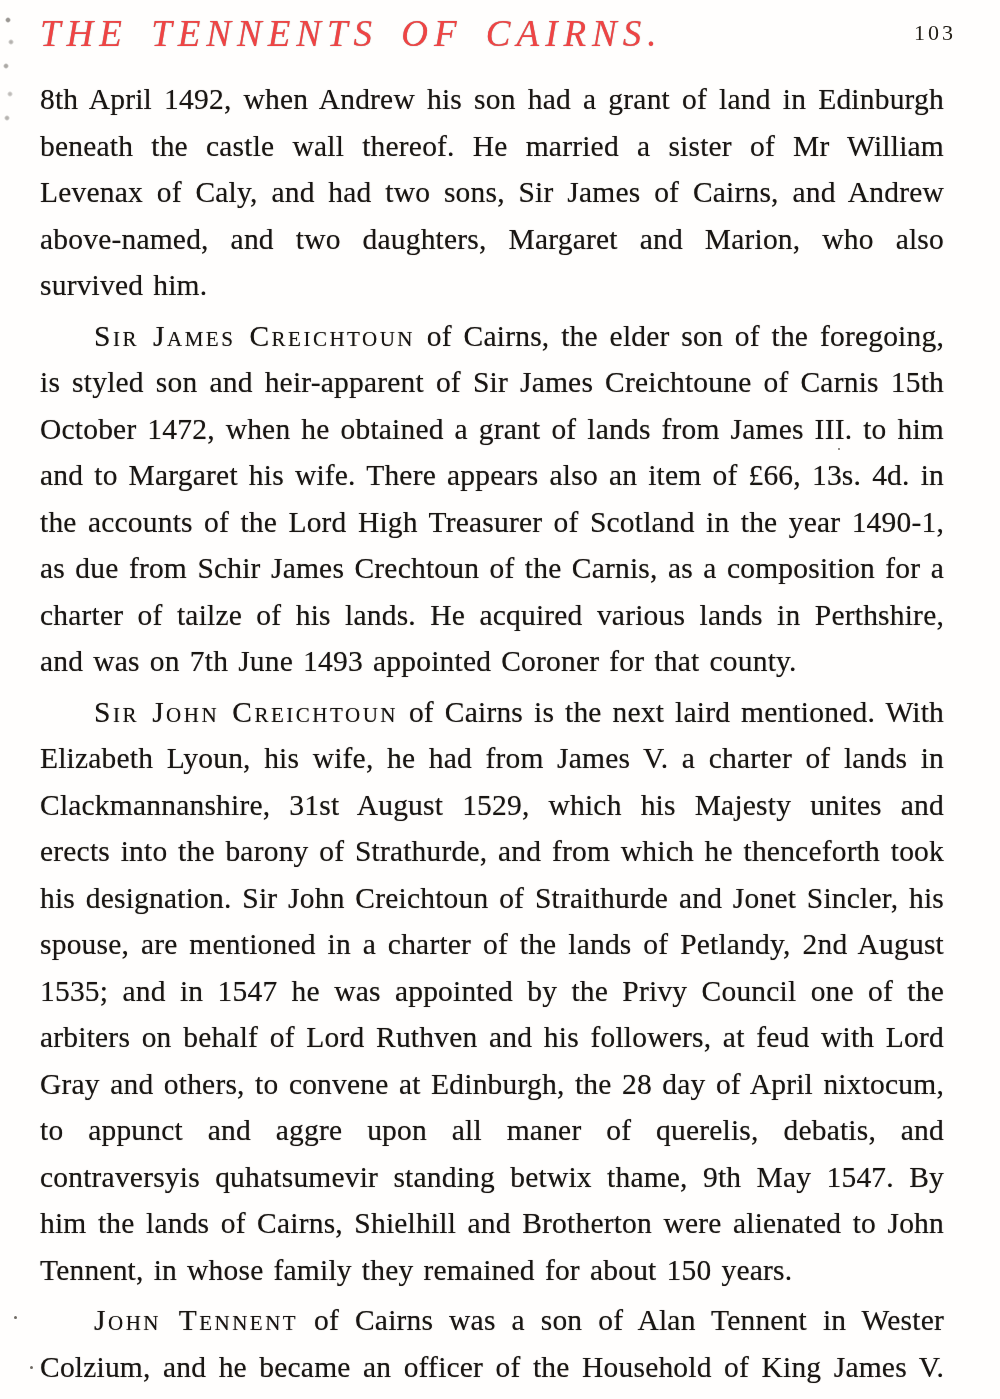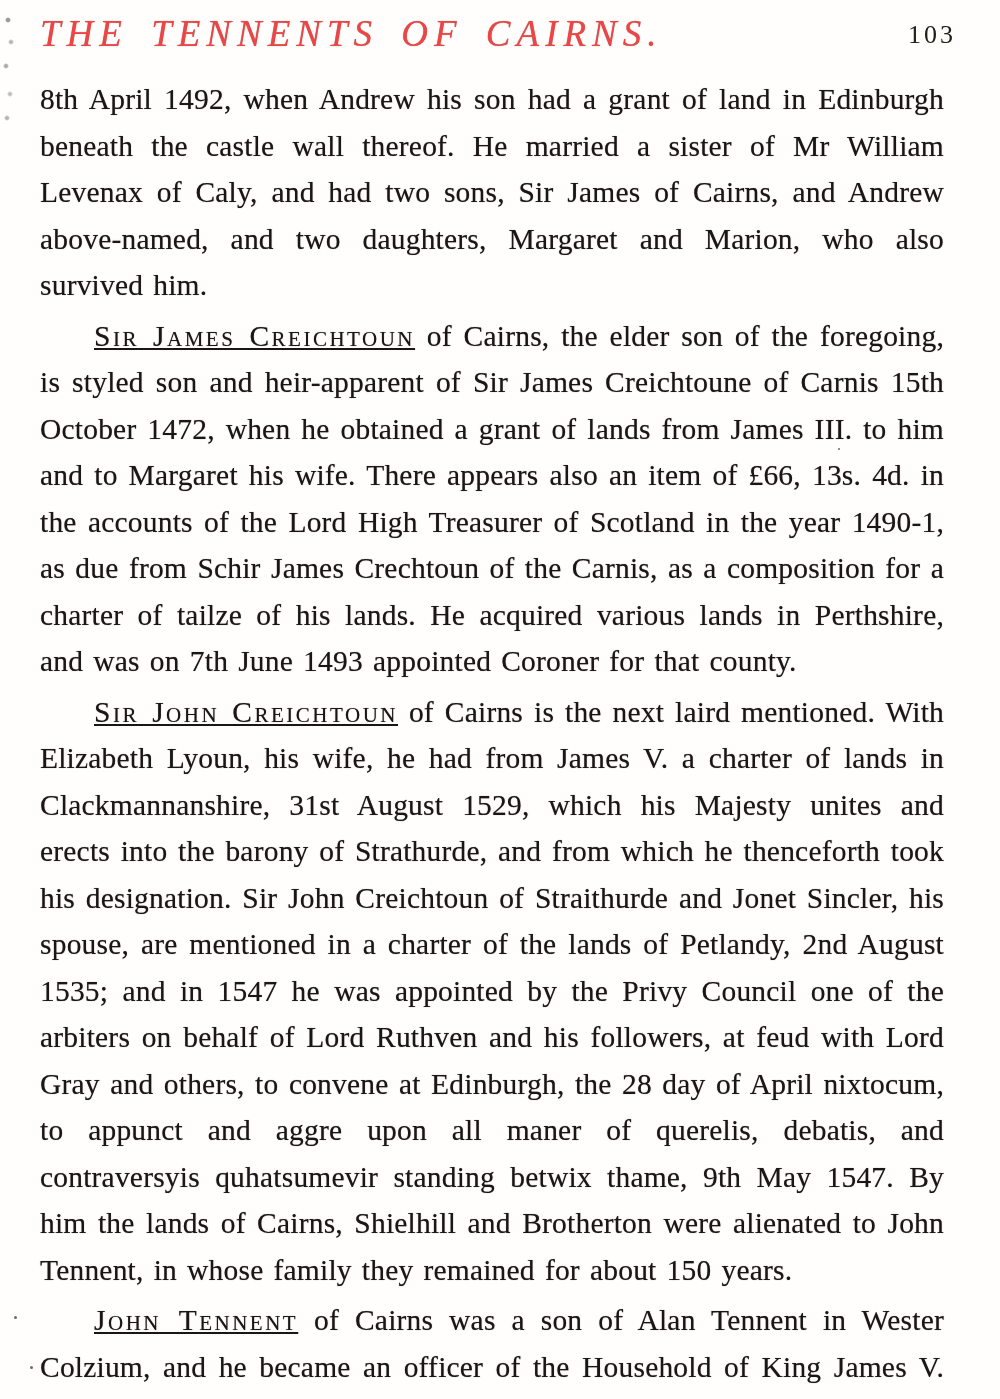--- a/index.html
+++ b/index.html
@@ -31,21 +31,21 @@
     font-size: 37px;
     letter-spacing: 6px;
     word-spacing: 8px;
     color: #ef4444;
     text-shadow: 0 0 1px rgba(20,16,12,0.45);
   }
   .page-number {
     position: absolute;
     right: 4px;
     top: 8px;
-    font-size: 26px;
+    font-size: 22px;
     letter-spacing: 3px;
     color: #242018;
   }
   
   .body-text {
     position: absolute;
     top: 72px;
     left: 36px;
     right: 52px;
     text-align: justify;
@@ -62,21 +62,20 @@
   }
   .para.first {
     text-indent: 0;
   }
   .para.page-break-end {
     text-align-last: justify;
   }
   .lead {
     font-variant: small-caps;
     letter-spacing: 2.5px;
-    text-decoration: underline;
   }
   
   .speck {
     position: absolute;
     background: #6f6a63;
     border-radius: 50%;
   }
   .smudge-topleft {
     position: absolute;
     left: 2px;

